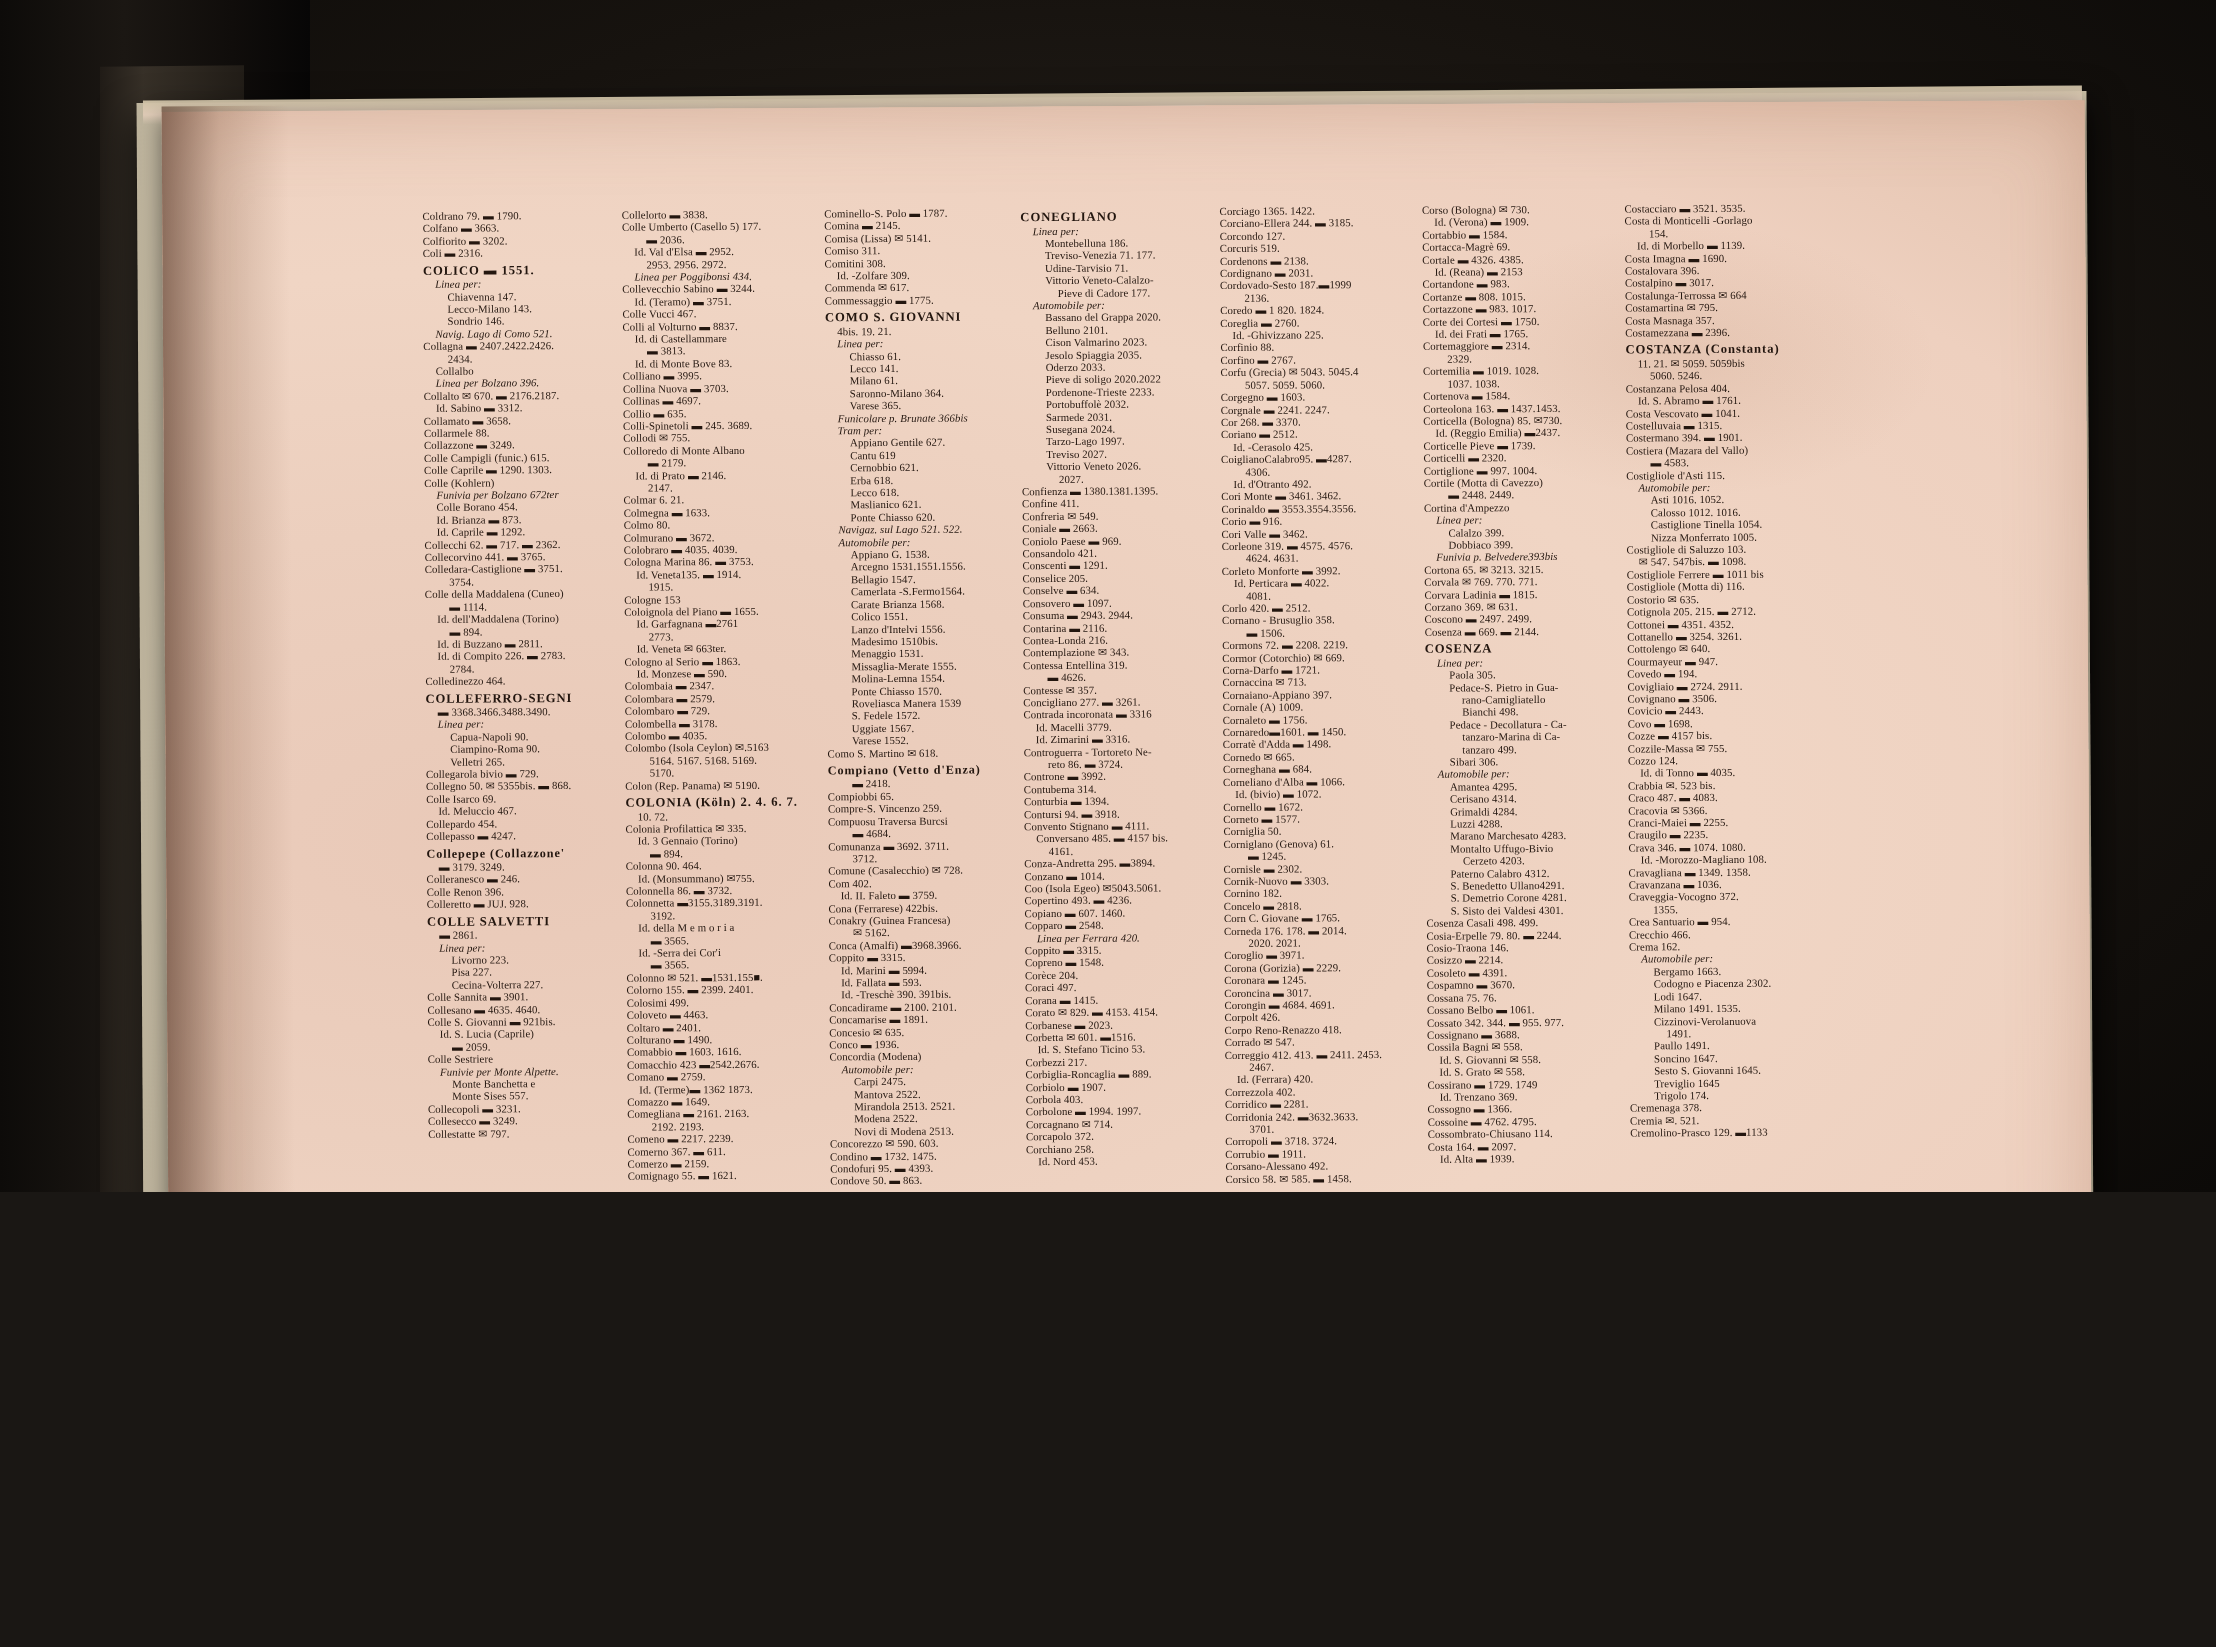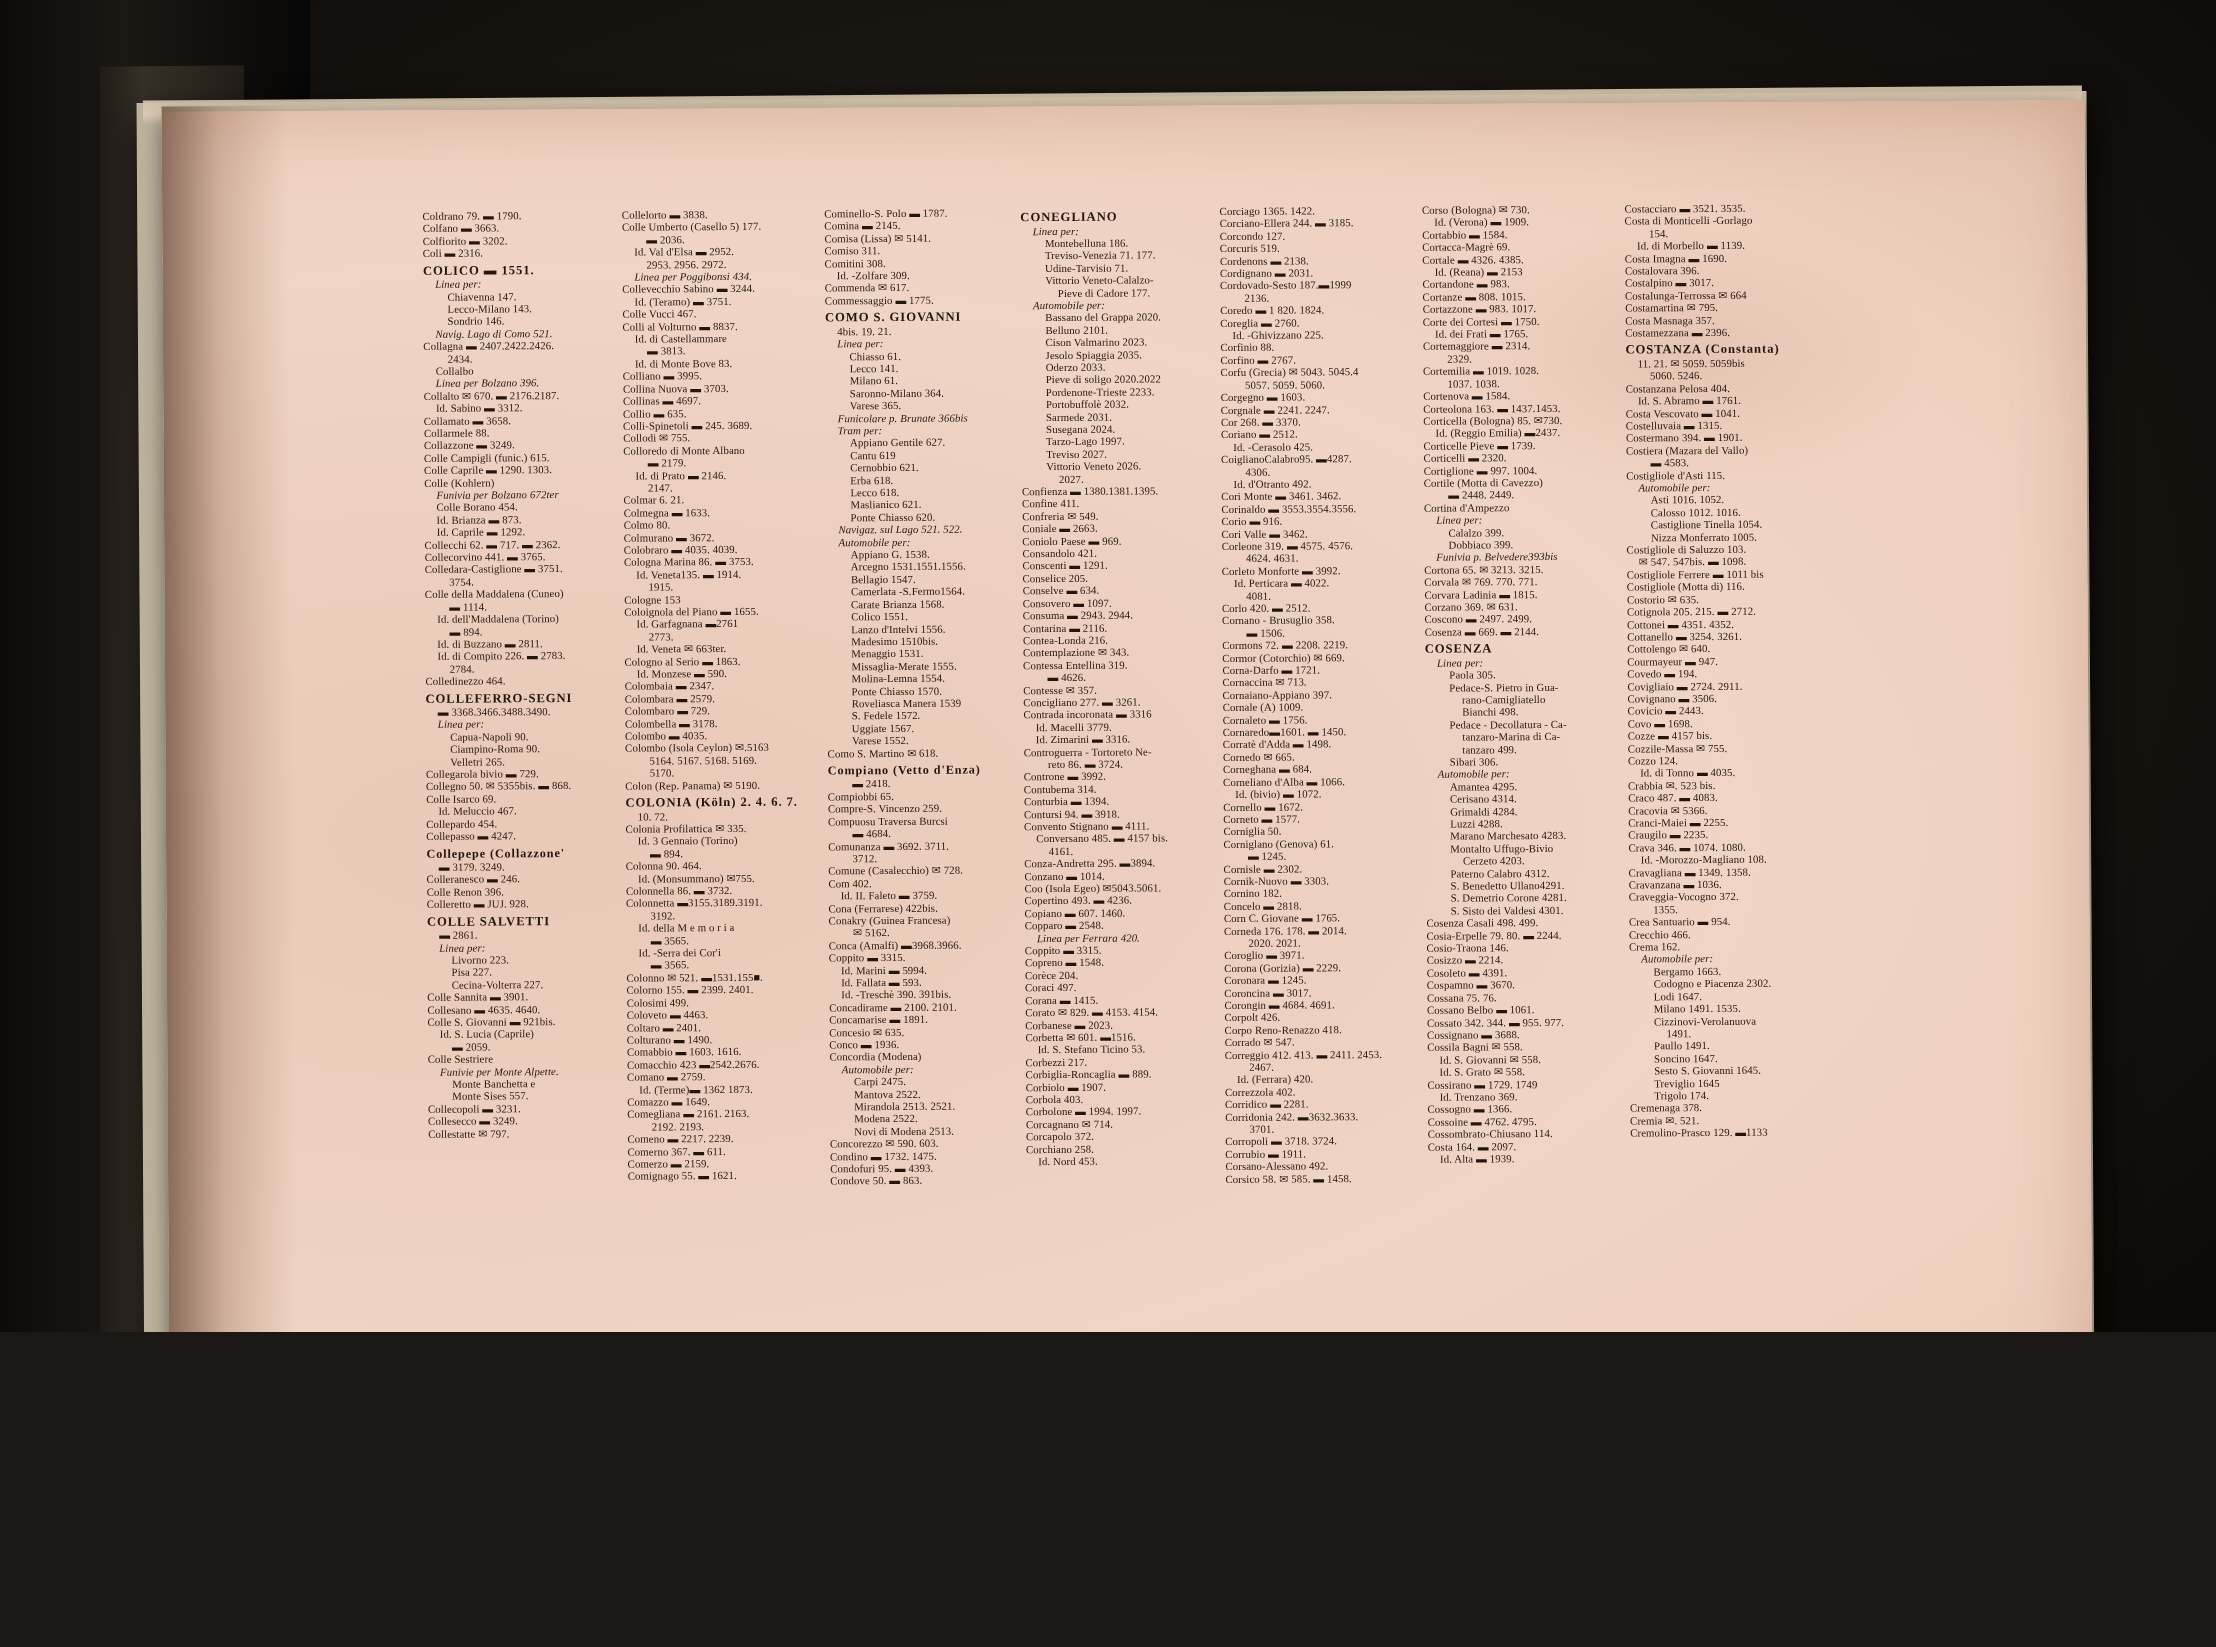--- a/index.html
+++ b/index.html
@@ -1,18 +1,18 @@
 <!DOCTYPE html>
 <html style="font-size:8.9px"><head>
 <meta charset="utf-8">
 <style>
   html,body{margin:0;padding:0;background:#1a1714;}
   #page{
     position:relative;
-    width:2216px;height:1332px;
+    width:2216px;height:1192px;
     background:#e5e5e5;
     font-family:"Liberation Serif", serif;
     overflow:hidden;
   }
   
   #desk{
     position:absolute;inset:0;
     background:
       radial-gradient(ellipse at 50% 45%, #2a2520 0%, #17130f 60%, #0c0a08 100%);
   }

